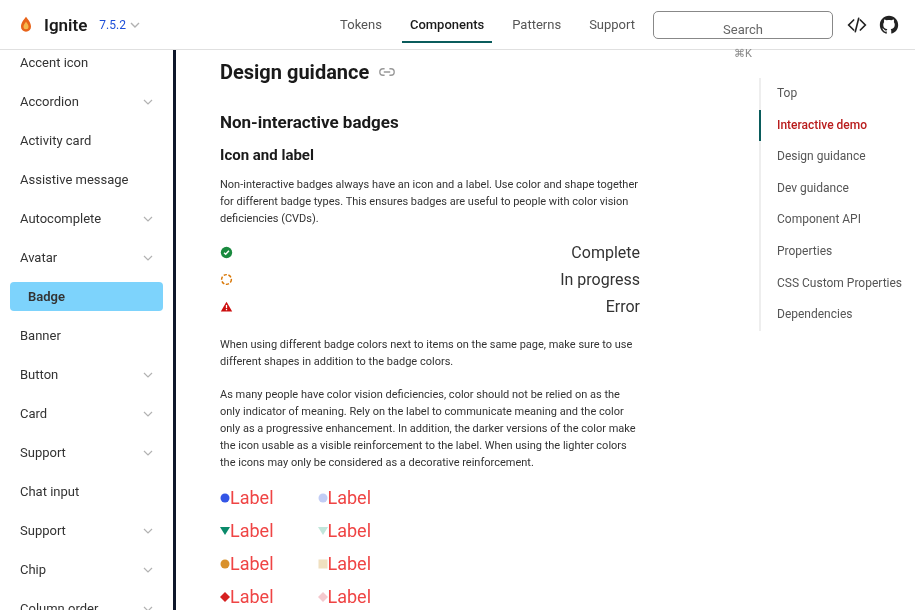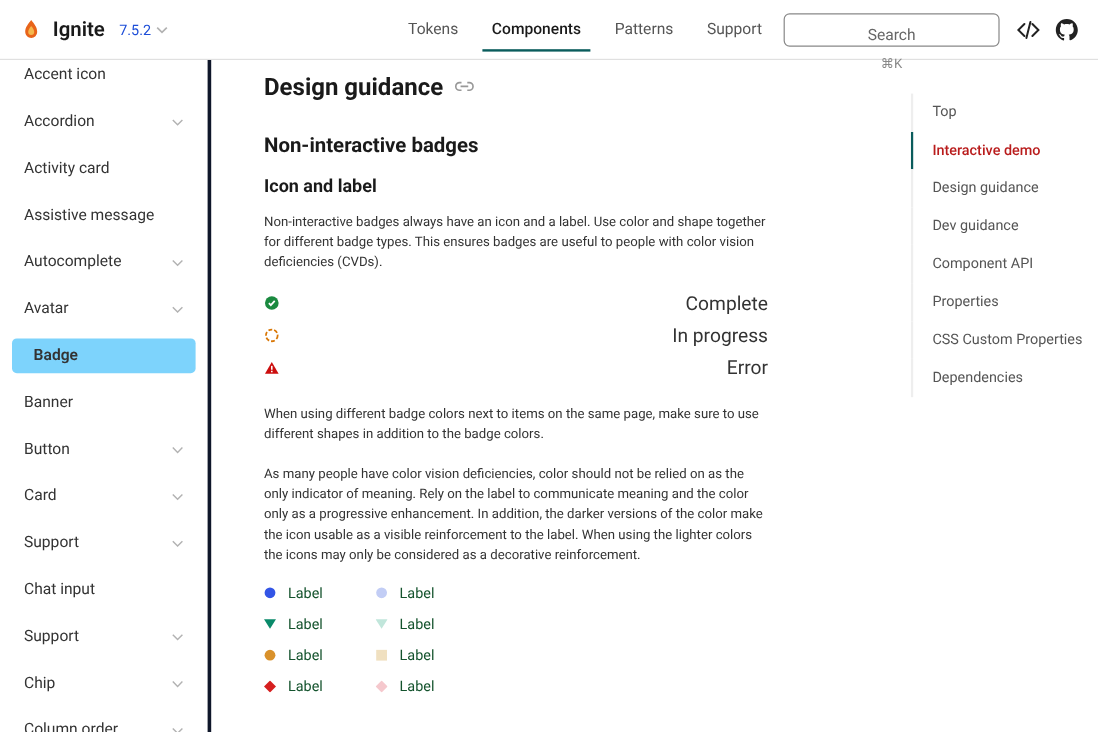--- a/index.html
+++ b/index.html
@@ -37,21 +37,21 @@
     .link-icon { width: 16px; height: 14px; opacity: 0.6; }
     .h2 { font-size: 17px; font-weight: 700; margin-bottom: 14px; margin-top: 12px; }
     .h3 { font-size: 15px; font-weight: 700; margin-bottom: 12px; margin-top: 8px; }
     .para { font-size: 11px; line-height: 1.55; color: #333; margin-bottom: 16px; max-width: 420px; }
     .badge-list { display: flex; flex-direction: column; gap: 8px; margin-bottom: 20px; }
     .badge-list-item { display: flex; align-items: center; gap: 8px; font-size: 16px; color: #333; justify-content: space-between; }
     .badge-icon { width: 13px; height: 13px; }
     
     .label-grid { display: flex; flex-direction: column; gap: 12px; }
     .label-row { display: flex; gap: 44px; }
-    .label-item { display: flex; align-items: center; gap: 10px; font-size: 12px; color: #14532d; }
+    .label-item { display: flex; align-items: center; font-size: 18px; color: #ef4444; }
     .shape { width: 10px; height: 10px; }
     
     
     .toc { position: fixed; right: 0; top: 70px; width: 156px; padding: 8px 0 8px 0; }
     .toc-item { display: block; font-size: 12px; color: #555; padding: 8px 12px 8px 16px; cursor: pointer; border-left: 2px solid #eee; line-height: 1.3; }
     .toc-item.active { color: #b91c1c; font-weight: 500; border-left: 2px solid #0a5c5c; }
     
     
     .sidebar::-webkit-scrollbar { width: 6px; }
     .sidebar::-webkit-scrollbar-thumb { background: #ccc; border-radius: 3px; }

